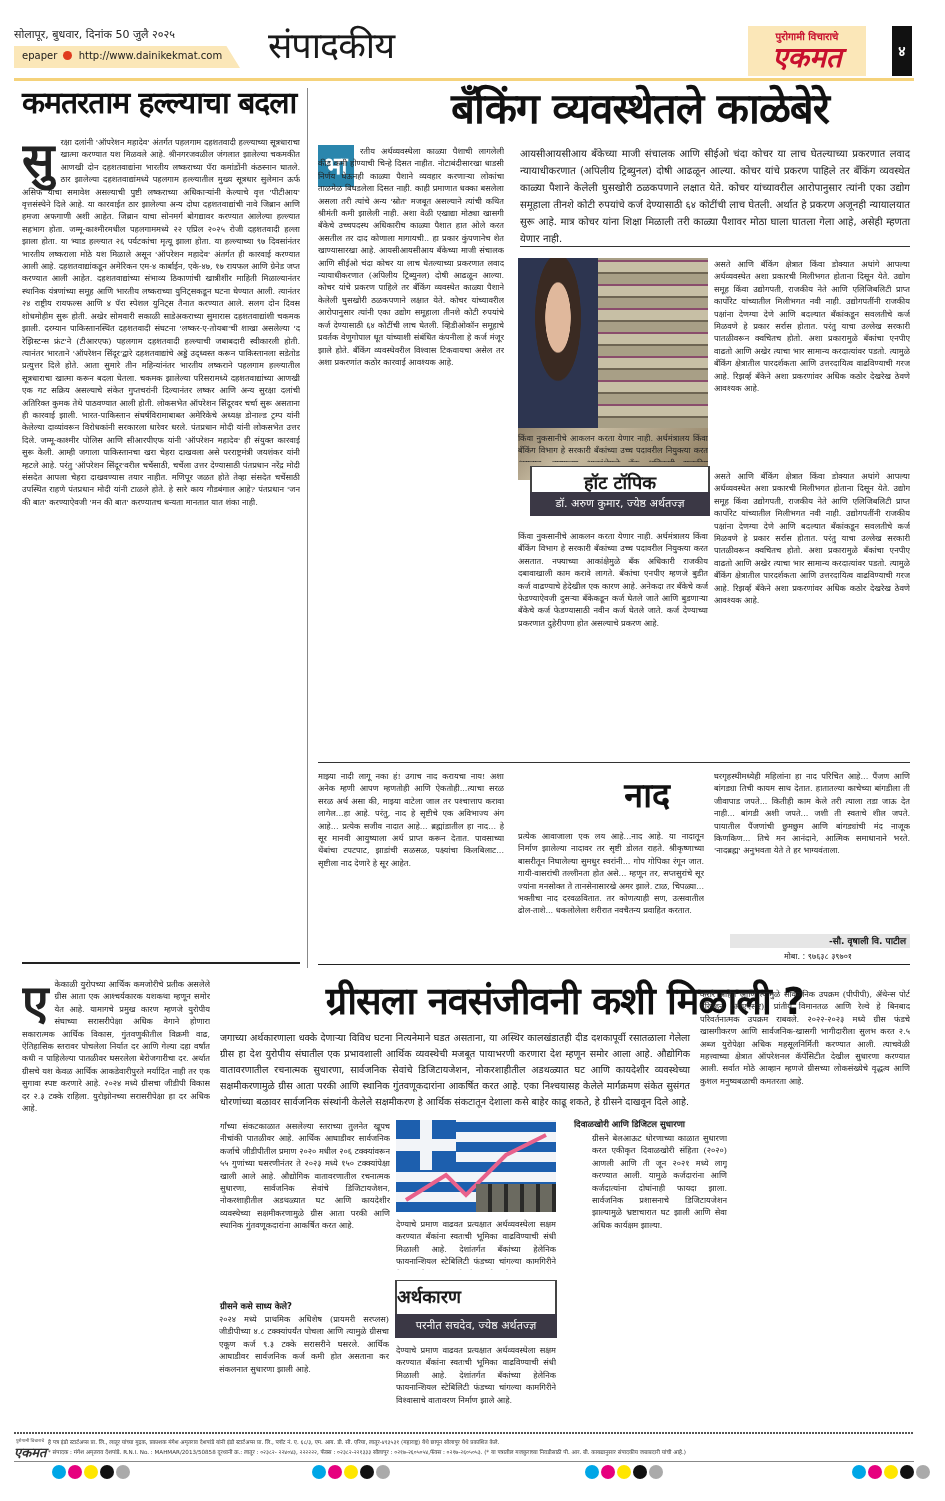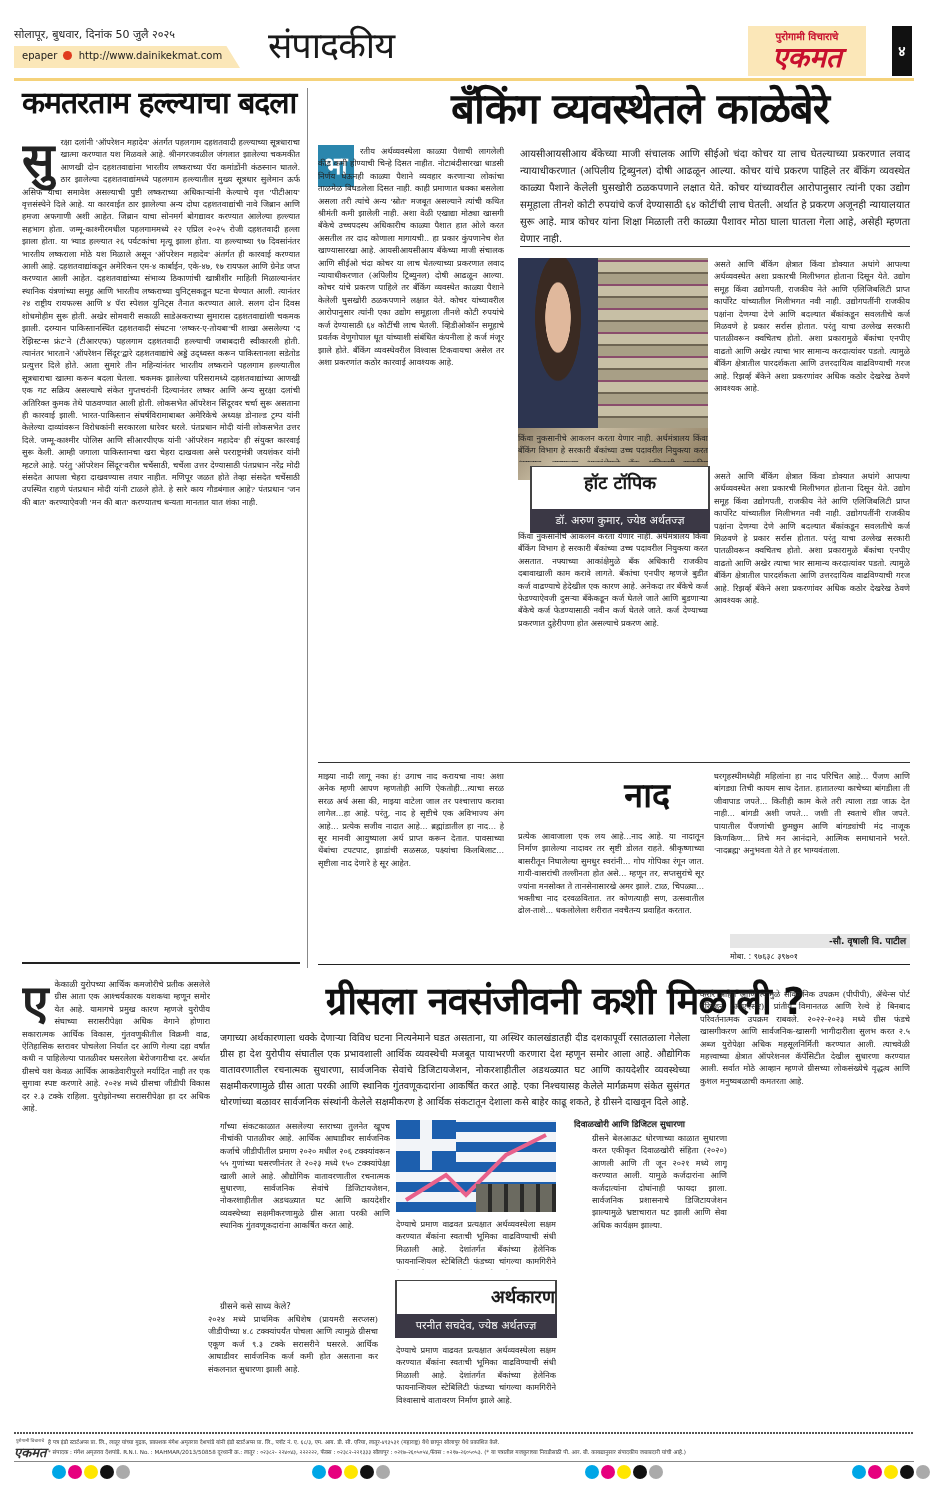--- a/index.html
+++ b/index.html
@@ -56,62 +56,62 @@
 <div class="abs body-text" style="left:318px;top:145px;width:186px;height:615px;text-indent:42px">रतीय अर्थव्यवस्थेला काळ्या पैशाची लागलेली कीड कमी होण्याची चिन्हे दिसत नाहीत. नोटाबंदीसारखा धाडसी निर्णय घेऊनही काळ्या पैशाने व्यवहार करणाऱ्या लोकांचा ताळमेळ बिघडलेला दिसत नाही. काही प्रमाणात धक्का बसलेला असला तरी त्यांचे अन्य 'स्रोत' मजबूत असल्याने त्यांची कथित श्रीमंती कमी झालेली नाही. अशा वेळी एखाद्या मोठ्या खासगी बँकेचे उच्चपदस्थ अधिकारीच काळ्या पैशात हात ओले करत असतील तर दाद कोणाला मागायची.. हा प्रकार कुंपणानेच शेत खाण्यासारखा आहे. आयसीआयसीआय बँकेच्या माजी संचालक आणि सीईओ चंदा कोचर या लाच घेतल्याच्या प्रकरणात लवाद न्यायाधीकरणात (अपिलीय ट्रिब्युनल) दोषी आढळून आल्या. कोचर यांचे प्रकरण पाहिले तर बँकिंग व्यवस्थेत काळ्या पैशाने केलेली घुसखोरी ठळकपणाने लक्षात येते. कोचर यांच्यावरील आरोपानुसार त्यांनी एका उद्योग समूहाला तीनशे कोटी रुपयांचे कर्ज देण्यासाठी ६४ कोटींची लाच घेतली. व्हिडीओकॉन समूहाचे प्रवर्तक वेणुगोपाल धूत यांच्याशी संबंधित कंपनीला हे कर्ज मंजूर झाले होते. बँकिंग व्यवस्थेवरील विश्वास टिकवायचा असेल तर अशा प्रकरणांत कठोर कारवाई आवश्यक आहे.</div>
 <div class="abs" style="left:520px;top:145px;width:390px;font-size:10px;line-height:17px;color:#222;text-align:justify">आयसीआयसीआय बँकेच्या माजी संचालक आणि सीईओ चंदा कोचर या लाच घेतल्याच्या प्रकरणात लवाद न्यायाधीकरणात (अपिलीय ट्रिब्युनल) दोषी आढळून आल्या. कोचर यांचे प्रकरण पाहिले तर बँकिंग व्यवस्थेत काळ्या पैशाने केलेली घुसखोरी ठळकपणाने लक्षात येते. कोचर यांच्यावरील आरोपानुसार त्यांनी एका उद्योग समूहाला तीनशे कोटी रुपयांचे कर्ज देण्यासाठी ६४ कोटींची लाच घेतली. अर्थात हे प्रकरण अजूनही न्यायालयात सुरू आहे. मात्र कोचर यांना शिक्षा मिळाली तरी काळ्या पैशावर मोठा घाला घातला गेला आहे, असेही म्हणता येणार नाही.</div>
 <div class="abs" style="left:520px;top:246px;width:390px;height:1px;background:#333"></div>
 <div class="abs img-block" style="left:518px;top:258px;width:190px;height:222px;background:linear-gradient(135deg,#b8a98c 0%,#7f6f59 35%,#c9bda3 60%,#8b7a5e 100%)">
   <div style="position:absolute;left:0;top:0;width:80px;height:170px;background:radial-gradient(ellipse at 50% 35%,#e0b89c 0 22%,#3a2a22 23% 40%,#2d3550 41%)"></div>
   <div style="position:absolute;left:80px;top:0;width:110px;height:170px;background:repeating-linear-gradient(0deg,#a89f86 0 10px,#6e6553 10px 12px,#c7bfa5 12px 22px,#8a4d6c 22px 24px)"></div>
 </div>
 <div class="abs body-text" style="left:714px;top:258px;width:196px;height:210px">असते आणि बँकिंग क्षेत्रात किंवा डोक्यात अथांगे आपल्या अर्थव्यवस्थेत अशा प्रकारची मिलीभगत होताना दिसून येते. उद्योग समूह किंवा उद्योगपती, राजकीय नेते आणि एलिजिबलिटी प्राप्त कार्पोरेट यांच्यातील मिलीभगत नवी नाही. उद्योगपतींनी राजकीय पक्षांना देणग्या देणे आणि बदल्यात बँकांकडून सवलतीचे कर्ज मिळवणे हे प्रकार सर्रास होतात. परंतु याचा उल्लेख सरकारी पातळीवरून क्वचितच होतो. अशा प्रकारामुळे बँकांचा एनपीए वाढतो आणि अखेर त्याचा भार सामान्य करदात्यांवर पडतो. त्यामुळे बँकिंग क्षेत्रातील पारदर्शकता आणि उत्तरदायित्व वाढविण्याची गरज आहे. रिझर्व्ह बँकेने अशा प्रकरणांवर अधिक कठोर देखरेख ठेवणे आवश्यक आहे.</div>
 <div class="abs body-text" style="left:518px;top:432px;width:190px;height:30px">किंवा नुकसानीचे आकलन करता येणार नाही. अर्थमंत्रालय किंवा बँकिंग विभाग हे सरकारी बँकांच्या उच्च पदावरील नियुक्त्या करत असतात. नफ्याच्या आकांक्षेमुळे बँक अधिकारी राजकीय दबावाखाली काम करावे लागते. बँकांचा एनपीए म्हणजे बुडीत कर्ज वाढण्याचे हेदेखील एक कारण आहे. अनेकदा तर बँकेचे कर्ज फेडण्याऐवजी दुसऱ्या बँकेकडून कर्ज घेतले जाते आणि बुडणाऱ्या बँकेचे कर्ज फेडण्यासाठी नवीन कर्ज घेतले जाते. कर्ज देण्याच्या प्रकरणात दुहेरीपणा होत असल्याचे प्रकरण आहे.</div>
 <div class="abs" style="left:530px;top:466px;width:180px;height:58px">
-  <div class="kicker-box" style="height:67px;background:#fff;position:relative">
+  <div class="kicker-box" style="height:50px;background:#fff;position:relative">
     <div style="text-align:center;font-size:18px;font-weight:bold;padding-top:3px">हॉट टॉपिक</div>
     <div class="badge-dark" style="position:absolute;left:-2px;right:-2px;bottom:0;height:24px;font-size:11px;line-height:24px">डॉ. अरुण कुमार, ज्येष्ठ अर्थतज्ज्ञ</div>
   </div>
 </div>
 <div class="abs body-text" style="left:518px;top:530px;width:190px;height:225px">किंवा नुकसानीचे आकलन करता येणार नाही. अर्थमंत्रालय किंवा बँकिंग विभाग हे सरकारी बँकांच्या उच्च पदावरील नियुक्त्या करत असतात. नफ्याच्या आकांक्षेमुळे बँक अधिकारी राजकीय दबावाखाली काम करावे लागते. बँकांचा एनपीए म्हणजे बुडीत कर्ज वाढण्याचे हेदेखील एक कारण आहे. अनेकदा तर बँकेचे कर्ज फेडण्याऐवजी दुसऱ्या बँकेकडून कर्ज घेतले जाते आणि बुडणाऱ्या बँकेचे कर्ज फेडण्यासाठी नवीन कर्ज घेतले जाते. कर्ज देण्याच्या प्रकरणात दुहेरीपणा होत असल्याचे प्रकरण आहे.</div>
 <div class="abs body-text" style="left:714px;top:470px;width:196px;height:285px">असते आणि बँकिंग क्षेत्रात किंवा डोक्यात अथांगे आपल्या अर्थव्यवस्थेत अशा प्रकारची मिलीभगत होताना दिसून येते. उद्योग समूह किंवा उद्योगपती, राजकीय नेते आणि एलिजिबलिटी प्राप्त कार्पोरेट यांच्यातील मिलीभगत नवी नाही. उद्योगपतींनी राजकीय पक्षांना देणग्या देणे आणि बदल्यात बँकांकडून सवलतीचे कर्ज मिळवणे हे प्रकार सर्रास होतात. परंतु याचा उल्लेख सरकारी पातळीवरून क्वचितच होतो. अशा प्रकारामुळे बँकांचा एनपीए वाढतो आणि अखेर त्याचा भार सामान्य करदात्यांवर पडतो. त्यामुळे बँकिंग क्षेत्रातील पारदर्शकता आणि उत्तरदायित्व वाढविण्याची गरज आहे. रिझर्व्ह बँकेने अशा प्रकरणांवर अधिक कठोर देखरेख ठेवणे आवश्यक आहे.</div>
 <div class="abs" style="left:318px;top:762px;width:592px;height:1px;background:#333"></div>
 
 <div class="abs headline" style="left:590px;top:778px;width:80px;font-size:34px;text-align:right">नाद</div>
 <div class="abs body-text" style="left:318px;top:770px;width:186px;height:190px">माझ्या नादी लागू नका हं! उगाच नाद करायचा नाय! अशा अनेक म्हणी आपण म्हणतोही आणि ऐकतोही...त्याचा सरळ सरळ अर्थ असा की, माझ्या वाटेला जाल तर पश्चात्ताप करावा लागेल...हा आहे. परंतु, नाद हे सृष्टीचे एक अविभाज्य अंग आहे... प्रत्येक सजीव नादात आहे... ब्रह्मांडातील हा नाद... हे सूर मानवी आयुष्याला अर्थ प्राप्त करून देतात. पावसाच्या थेंबांचा टपटपाट, झाडांची सळसळ, पक्ष्यांचा किलबिलाट... सृष्टीला नाद देणारे हे सूर आहेत.</div>
 <div class="abs body-text" style="left:518px;top:830px;width:186px;height:130px">प्रत्येक आवाजाला एक लय आहे...नाद आहे. या नादातून निर्माण झालेल्या नादावर तर सृष्टी डोलत राहते. श्रीकृष्णाच्या बासरीतून निघालेल्या सुमधुर स्वरांनी... गोप गोपिका रंगून जात. गायी-वासरांची तल्लीनता होत असे... म्हणून तर, सप्तसुरांचे सूर ज्यांना मनसोक्त ते तानसेनासारखे अमर झाले. टाळ, चिपळ्या... भक्तीचा नाद दरवळवितात. तर कोणत्याही सण, उत्सवातील ढोल-ताशे... धकलोलेला शरीरात नवचैतन्य प्रवाहित करतात.</div>
 <div class="abs body-text" style="left:714px;top:770px;width:196px;height:150px">घरगृहस्थीमध्येही महिलांना हा नाद परिचित आहे... पैंजण आणि बांगड्या तिची कायम साथ देतात. हातातल्या काचेच्या बांगडीला ती जीवापाड जपते... कितीही काम केले तरी त्याला तडा जाऊ देत नाही... बांगडी अशी जपते... जशी ती स्वतःचे शील जपते. पायातील पैंजणांची छुमछुम आणि बांगड्यांची मंद नाजूक किणकिण... तिचे मन आनंदाने, आत्मिक समाधानाने भरते. 'नादब्रह्म' अनुभवता येते ते हर भाग्यवंताला.</div>
 <div class="abs" style="left:730px;top:934px;width:180px;height:14px;background:#e6e6e6;text-align:right;font-size:9px;font-weight:bold;padding-right:4px">-सौ. वृषाली वि. पाटील</div>
-<div class="abs" style="left:730px;top:950px;width:180px;text-align:left;font-size:8px;padding-right:4px">मोबा. : ९७६३८ ३९७०१</div>
+<div class="abs" style="left:730px;top:950px;width:180px;text-align:center;font-size:8px;padding-right:4px">मोबा. : ९७६३८ ३९७०१</div>
 <div class="abs hrule" style="left:318px;top:964px;width:592px;height:1px"></div>
 
 <div class="abs body-text" style="left:22px;top:978px;width:188px;height:450px">
   <span class="dropcap">ए</span>
   <span>केकाळी युरोपच्या आर्थिक कमजोरीचे प्रतीक असलेले ग्रीस आता एक आश्चर्यकारक यशकथा म्हणून समोर येत आहे. यामागचे प्रमुख कारण म्हणजे युरोपीय संघाच्या सरासरीपेक्षा अधिक वेगाने होणारा सकारात्मक आर्थिक विकास, गुंतवणुकीतील विक्रमी वाढ, ऐतिहासिक स्तरावर पोचलेला निर्यात दर आणि गेल्या दहा वर्षांत कधी न पाहिलेल्या पातळीवर घसरलेला बेरोजगारीचा दर. अर्थात ग्रीसचे यश केवळ आर्थिक आकडेवारीपुरते मर्यादित नाही तर एक सुगावा स्पष्ट करणारे आहे. २०२४ मध्ये ग्रीसचा जीडीपी विकास दर २.३ टक्के राहिला. युरोझोनच्या सरासरीपेक्षा हा दर अधिक आहे.</span>
 </div>
 <div class="abs headline" style="left:220px;top:982px;width:690px;font-size:38px;text-align:center;letter-spacing:-1px">ग्रीसला नवसंजीवनी कशी मिळाली ?</div>
 <div class="abs" style="left:220px;top:1030px;width:470px;font-size:9.5px;line-height:16px;text-align:justify;color:#222">जगाच्या अर्थकारणाला धक्के देणाऱ्या विविध घटना नित्यनेमाने घडत असताना, या अस्थिर कालखंडातही दीड दशकापूर्वी रसातळाला गेलेला ग्रीस हा देश युरोपीय संघातील एक प्रभावशाली आर्थिक व्यवस्थेची मजबूत पायाभरणी करणारा देश म्हणून समोर आला आहे. औद्योगिक वातावरणातील रचनात्मक सुधारणा, सार्वजनिक सेवांचे डिजिटायजेशन, नोकरशाहीतील अडथळ्यात घट आणि कायदेशीर व्यवस्थेच्या सक्षमीकरणामुळे ग्रीस आता परकी आणि स्थानिक गुंतवणूकदारांना आकर्षित करत आहे. एका निश्चयासह केलेले मार्गक्रमण संकेत सुसंगत धोरणांच्या बळावर सार्वजनिक संस्थांनी केलेले सक्षमीकरण हे आर्थिक संकटातून देशाला कसे बाहेर काढू शकते, हे ग्रीसने दाखवून दिले आहे.</div>
 <div class="abs body-text" style="left:700px;top:988px;width:210px;height:440px">करारे आहेत आणि त्यामुळे सार्वजनिक उपक्रम (पीपीपी), ॲथेन्स पोर्ट परिवहन (ओएएसए), प्रांतीय विमानतळ आणि रेल्वे हे बिनबाद परिवर्तनात्मक उपक्रम राबवले. २०२२-२०२३ मध्ये ग्रीस फंडचे खासगीकरण आणि सार्वजनिक-खासगी भागीदारीला सुलभ करत २.५ अब्ज युरोपेक्षा अधिक महसूलनिर्मिती करण्यात आली. त्याचवेळी महत्त्वाच्या क्षेत्रात ऑपरेशनल कॅपॅसिटीत देखील सुधारणा करण्यात आली. सर्वात मोठे आव्हान म्हणजे ग्रीसच्या लोकसंख्येचे वृद्धत्व आणि कुशल मनुष्यबळाची कमतरता आहे.</div>
 
 <div class="abs body-text" style="left:220px;top:1120px;width:170px;height:185px">र्गांच्या संकटकाळात असलेल्या स्तराच्या तुलनेत खूपच नीचांकी पातळीवर आहे. आर्थिक आघाडीवर सार्वजनिक कर्जाचे जीडीपीतील प्रमाण २०२० मधील २०६ टक्क्यांवरून ५५ गुणांच्या घसरणीनंतर ते २०२३ मध्ये १५० टक्क्यांपेक्षा खाली आले आहे. औद्योगिक वातावरणातील रचनात्मक सुधारणा, सार्वजनिक सेवांचे डिजिटायजेशन, नोकरशाहीतील अडथळ्यात घट आणि कायदेशीर व्यवस्थेच्या सक्षमीकरणामुळे ग्रीस आता परकी आणि स्थानिक गुंतवणूकदारांना आकर्षित करत आहे.</div>
-<div class="abs" style="left:220px;top:1300px;width:170px;font-size:8.5px;font-weight:normal">ग्रीसने कसे साध्य केले?</div>
-<div class="abs body-text" style="left:208px;top:1313px;width:170px;height:115px">२०२४ मध्ये प्राथमिक अधिशेष (प्रायमरी सरप्लस) जीडीपीच्या ४.८ टक्क्यांपर्यंत पोचला आणि त्यामुळे ग्रीसचा एकूण कर्ज ९.३ टक्के सरासरीने घसरले. आर्थिक आघाडीवर सार्वजनिक कर्ज कमी होत असताना कर संकलनात सुधारणा झाली आहे.</div>
+<div class="abs" style="left:220px;top:1300px;width:170px;font-size:8.5px;font-weight:bold">ग्रीसने कसे साध्य केले?</div>
+<div class="abs body-text" style="left:219px;top:1313px;width:170px;height:115px">२०२४ मध्ये प्राथमिक अधिशेष (प्रायमरी सरप्लस) जीडीपीच्या ४.८ टक्क्यांपर्यंत पोचला आणि त्यामुळे ग्रीसचा एकूण कर्ज ९.३ टक्के सरासरीने घसरले. आर्थिक आघाडीवर सार्वजनिक कर्ज कमी होत असताना कर संकलनात सुधारणा झाली आहे.</div>
 
 <div class="abs img-block" style="left:396px;top:1120px;width:160px;height:92px;background:repeating-linear-gradient(0deg,#1d5fae 0 10px,#f2f4f8 10px 20px)">
   <div style="position:absolute;left:0;top:0;width:60px;height:50px;background:#1d5fae"></div>
   <div style="position:absolute;left:24px;top:0;width:12px;height:50px;background:#f2f4f8"></div>
   <div style="position:absolute;left:0;top:19px;width:60px;height:12px;background:#f2f4f8"></div>
   <svg style="position:absolute;left:0;top:0" width="160" height="92">
     <polyline points="10,80 50,55 70,75 110,35 150,15" fill="none" stroke="#e8618c" stroke-width="4"></polyline>
   </svg>
   <div style="position:absolute;left:80px;bottom:0;width:80px;height:28px;background:repeating-linear-gradient(90deg,#6b6a60 0 12px,#2a2a28 12px 16px)"></div>
 </div>
 <div class="abs body-text" style="left:396px;top:1218px;width:160px;height:52px">देण्याचे प्रमाण वाढवत प्रत्यक्षात अर्थव्यवस्थेला सक्षम करण्यात बँकांना स्वतःची भूमिका वाढविण्याची संधी मिळाली आहे. देशांतर्गत बँकांच्या हेलेनिक फायनान्शियल स्टेबिलिटी फंडच्या चांगल्या कामगिरीने विश्वासाचे वातावरण निर्माण झाले आहे.</div>
 <div class="abs" style="left:395px;top:1280px;width:162px;height:58px">
   <div class="kicker-box" style="height:58px;background:#fff;position:relative">
-    <div style="text-align:right;font-size:18px;font-weight:bold;padding-top:3px">अर्थकारण</div>
+    <div style="text-align:left;font-size:18px;font-weight:bold;padding-top:3px">अर्थकारण</div>
     <div class="badge-dark" style="position:absolute;left:-2px;right:-2px;bottom:0;height:24px;font-size:11px;line-height:24px">परनीत सचदेव, ज्येष्ठ अर्थतज्ज्ञ</div>
   </div>
 </div>
 <div class="abs body-text" style="left:396px;top:1344px;width:160px;height:84px">देण्याचे प्रमाण वाढवत प्रत्यक्षात अर्थव्यवस्थेला सक्षम करण्यात बँकांना स्वतःची भूमिका वाढविण्याची संधी मिळाली आहे. देशांतर्गत बँकांच्या हेलेनिक फायनान्शियल स्टेबिलिटी फंडच्या चांगल्या कामगिरीने विश्वासाचे वातावरण निर्माण झाले आहे.</div>
 
 <div class="abs" style="left:562px;top:1118px;width:135px;font-size:8.5px;font-weight:bold;text-align:center">दिवाळखोरी आणि डिजिटल सुधारणा</div>
 <div class="abs body-text" style="left:592px;top:1132px;width:135px;height:296px">ग्रीसने बेलआऊट धोरणाच्या काळात सुधारणा करत एकीकृत दिवाळखोरी संहिता (२०२०) आणली आणि ती जून २०२१ मध्ये लागू करण्यात आली. यामुळे कर्जदारांना आणि कर्जदात्यांना दोघांनाही फायदा झाला. सार्वजनिक प्रशासनाचे डिजिटायजेशन झाल्यामुळे भ्रष्टाचारात घट झाली आणि सेवा अधिक कार्यक्षम झाल्या.</div>
 
 <div class="abs" style="left:14px;top:1432px;width:900px;height:2px;background:repeating-linear-gradient(90deg,#555 0 2px,#fff 2px 3px)"></div>
 <div class="abs" style="left:14px;top:1437px;width:32px;text-align:center">

